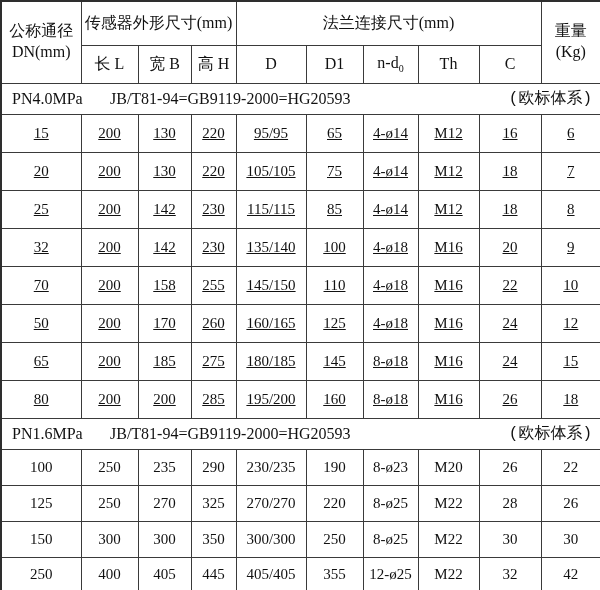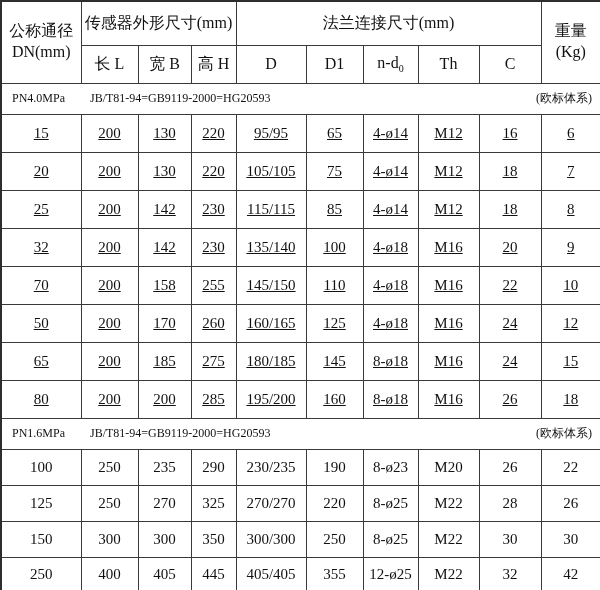--- a/index.html
+++ b/index.html
@@ -20,25 +20,25 @@
   }
   thead th{font-size:16px;}
   tr.h1{height:44px;}
   tr.h2{height:38px;}
   tr.section-row{height:31px;}
   tr.row-s0{height:38px;text-decoration:underline;}
   tr.row-s1{height:36px;}
   .two-line div{line-height:1.3;}
   .sec{
     display:flex;align-items:center;
-    padding:0 8px 0 10px;font-size:12px;
+    padding:0 8px 0 10px;font-size:16px;
   }
   .sec .pn{flex:none;width:78px;text-align:left;}
-  .sec .std{text-align:left;}
-  .sec .note{margin-left:auto;}
+  .sec .std{text-align:left;margin-left:20px;}
+  .sec .note{margin-left:auto;font-family:Liberation Mono, monospace;}
   sub{font-size:10px;}
 </style>
 </head>
 <body>
 
 <div class="page">
   <table class="spec">
     <colgroup>
       <col style="width:80px">
         <col style="width:57px">

